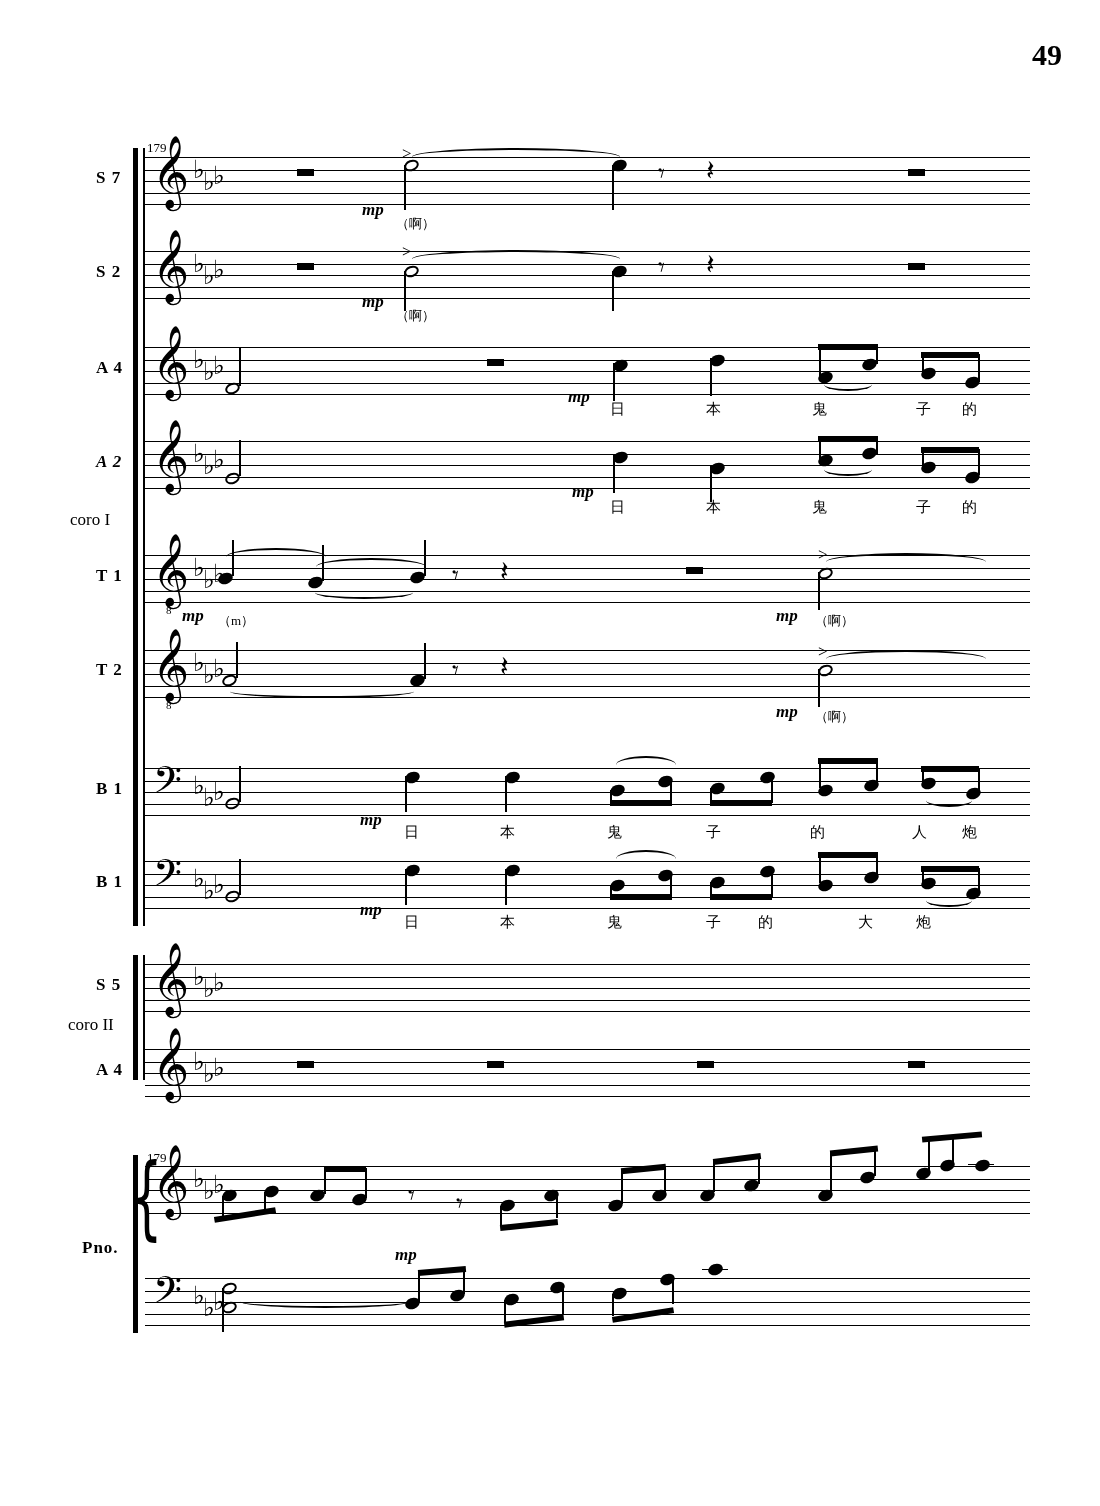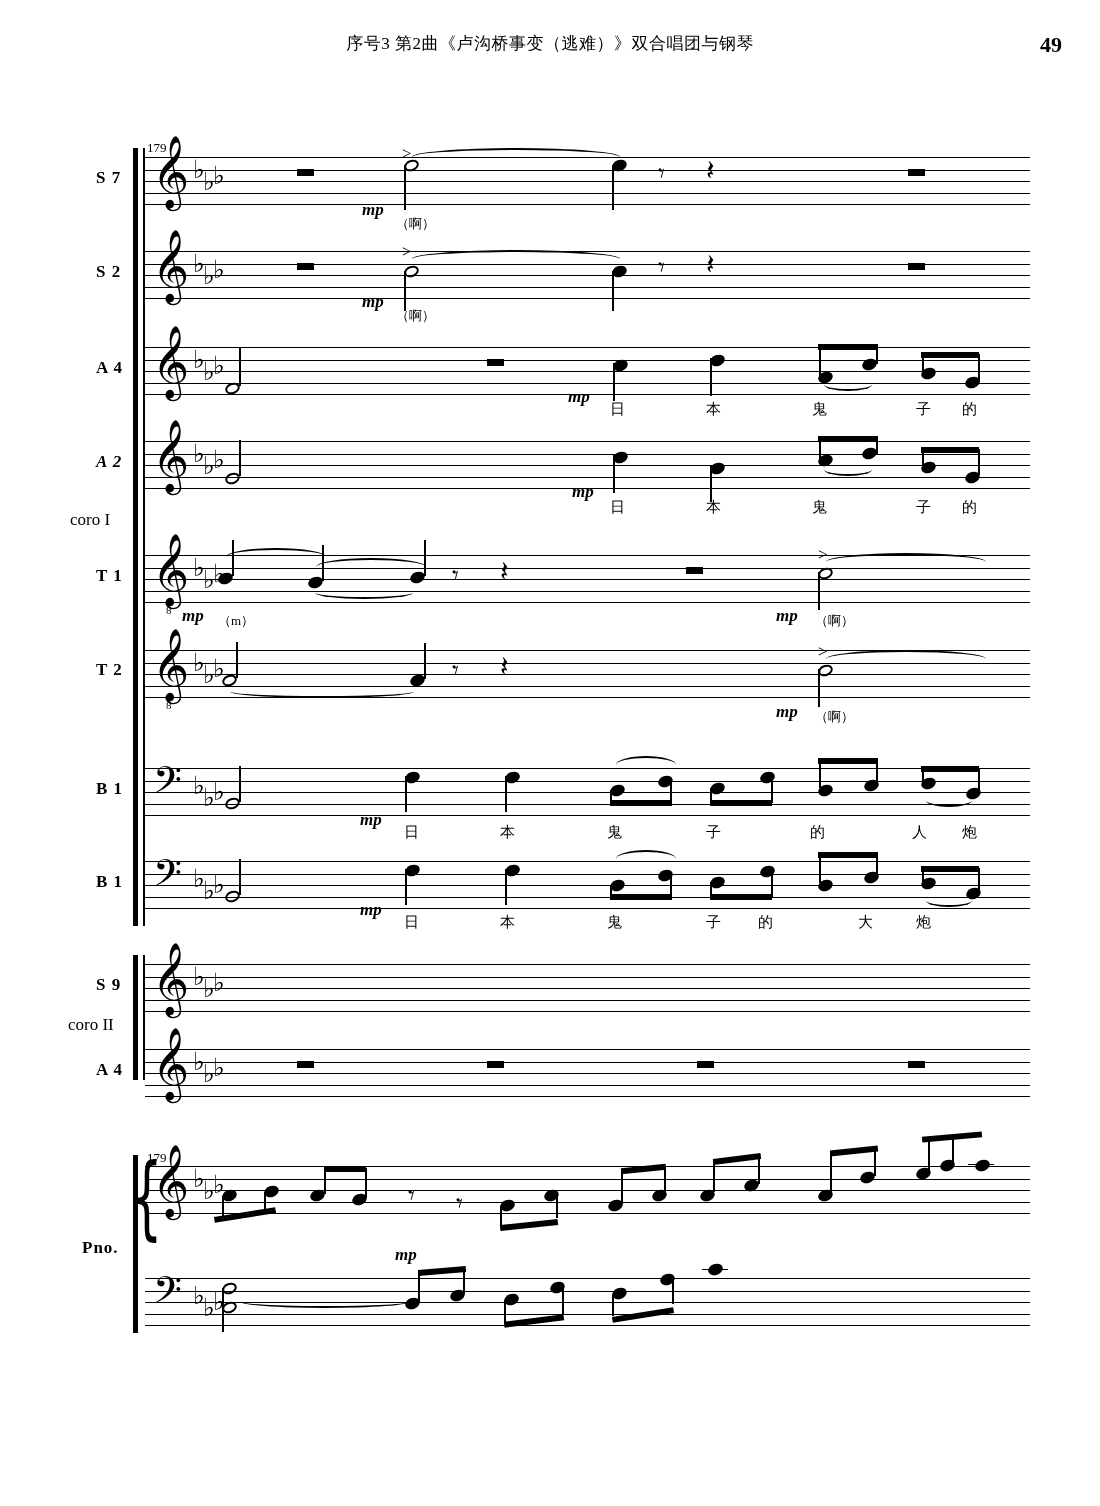--- a/index.html
+++ b/index.html
@@ -26,24 +26,24 @@
   }
   .title-line {
     font-family: "Liberation Serif", serif;
     font-size: 17px;
     letter-spacing: 0.5px;
     line-height: 27px;
     white-space: nowrap;
   }
   #page-number {
     position: absolute;
-    top: 32px;
+    top: 38px;
     right: 38px;
     font-family: "Liberation Serif", serif;
-    font-size: 22px;
+    font-size: 30px;
     font-weight: bold;
   }
 
   
   #score {
     position: absolute;
     left: 0;
     top: 0;
     width: 1100px;
     height: 1506px;
@@ -215,21 +215,20 @@
   .ledger {
     position: absolute;
     height: 0;
     border-top: 1.6px solid #000;
   }
 </style>
 </head>
 <body>
 
 <div id="header-block">
-  <div class="title-line">序号3 第2曲《卢沟桥事变（逃难）》双合唱团与钢琴</div>
 </div>
 <div id="page-number">49</div>
 
 <div id="score">
 
   <div class="barline thick" style="left:133px; top:148px; height:778px;"></div>
   <div class="barline" style="left:143px; top:148px; height:778px;"></div>
 
   <div class="barline thick" style="left:133px; top:955px; height:125px;"></div>
   <div class="barline" style="left:143px; top:955px; height:125px;"></div>
@@ -503,21 +502,21 @@
   <div class="tie" style="left:926px; top:894px; width:46px;"></div>
   <div class="dyn" style="left:360px; top:900px;">mp</div>
   <div class="lyric" style="left:404px; top:913px;">日</div>
   <div class="lyric" style="left:500px; top:913px;">本</div>
   <div class="lyric" style="left:607px; top:913px;">鬼</div>
   <div class="lyric" style="left:706px; top:913px;">子</div>
   <div class="lyric" style="left:758px; top:913px;">的</div>
   <div class="lyric" style="left:858px; top:913px;">大</div>
   <div class="lyric" style="left:916px; top:913px;">炮</div>
 
-  <div class="part-label" style="left:96px; top:975px;">S 9</div>
+  <div class="part-label" style="left:96px; top:975px;">S 5</div>
   <div class="staff" style="left:145px; top:964px; width:885px; height:48px;">
     <div class="ln l1"></div>
       <div class="ln l2"></div>
       <div class="ln l3"></div>
   </div>
   <div class="clef treble" style="left:152px; top:947px;">𝄞</div>
   <div class="flat" style="left:193px; top:964px;">♭</div>
   <div class="flat" style="left:203px; top:976px;">♭</div>
   <div class="flat" style="left:213px; top:970px;">♭</div>
 

